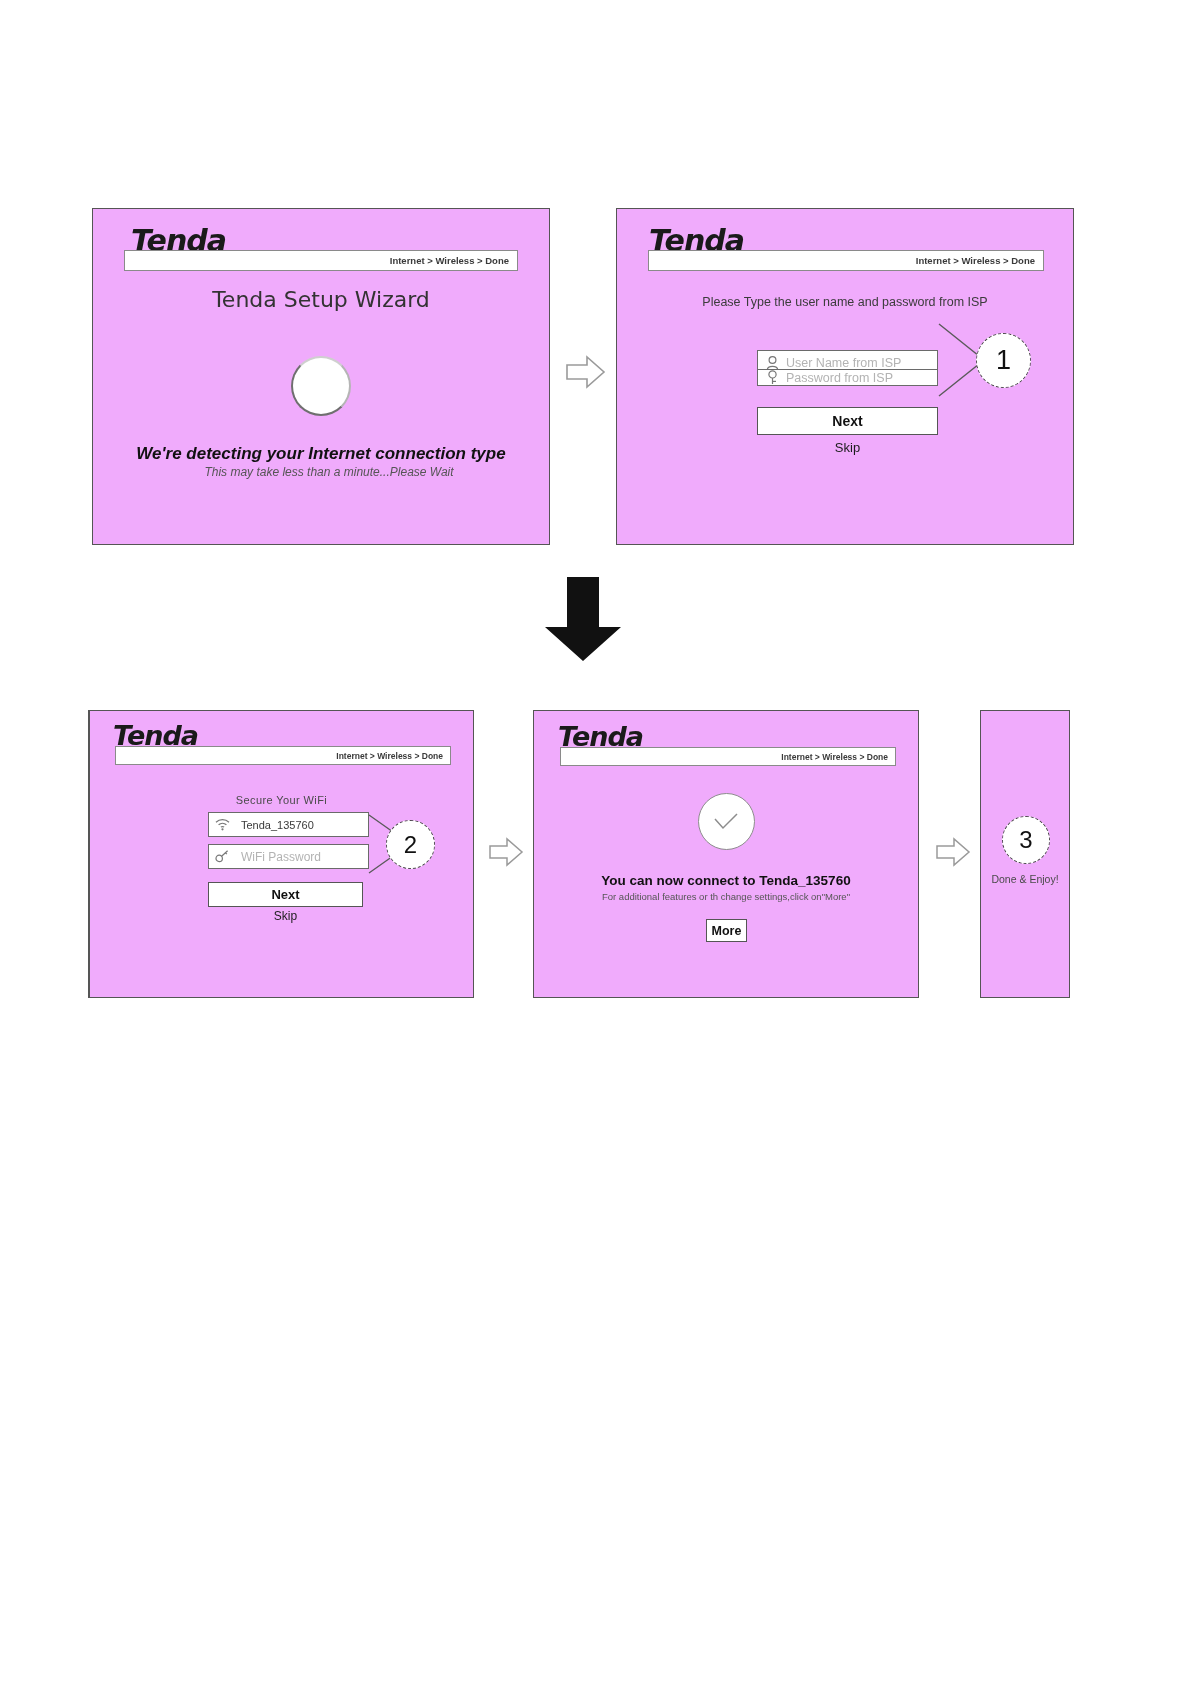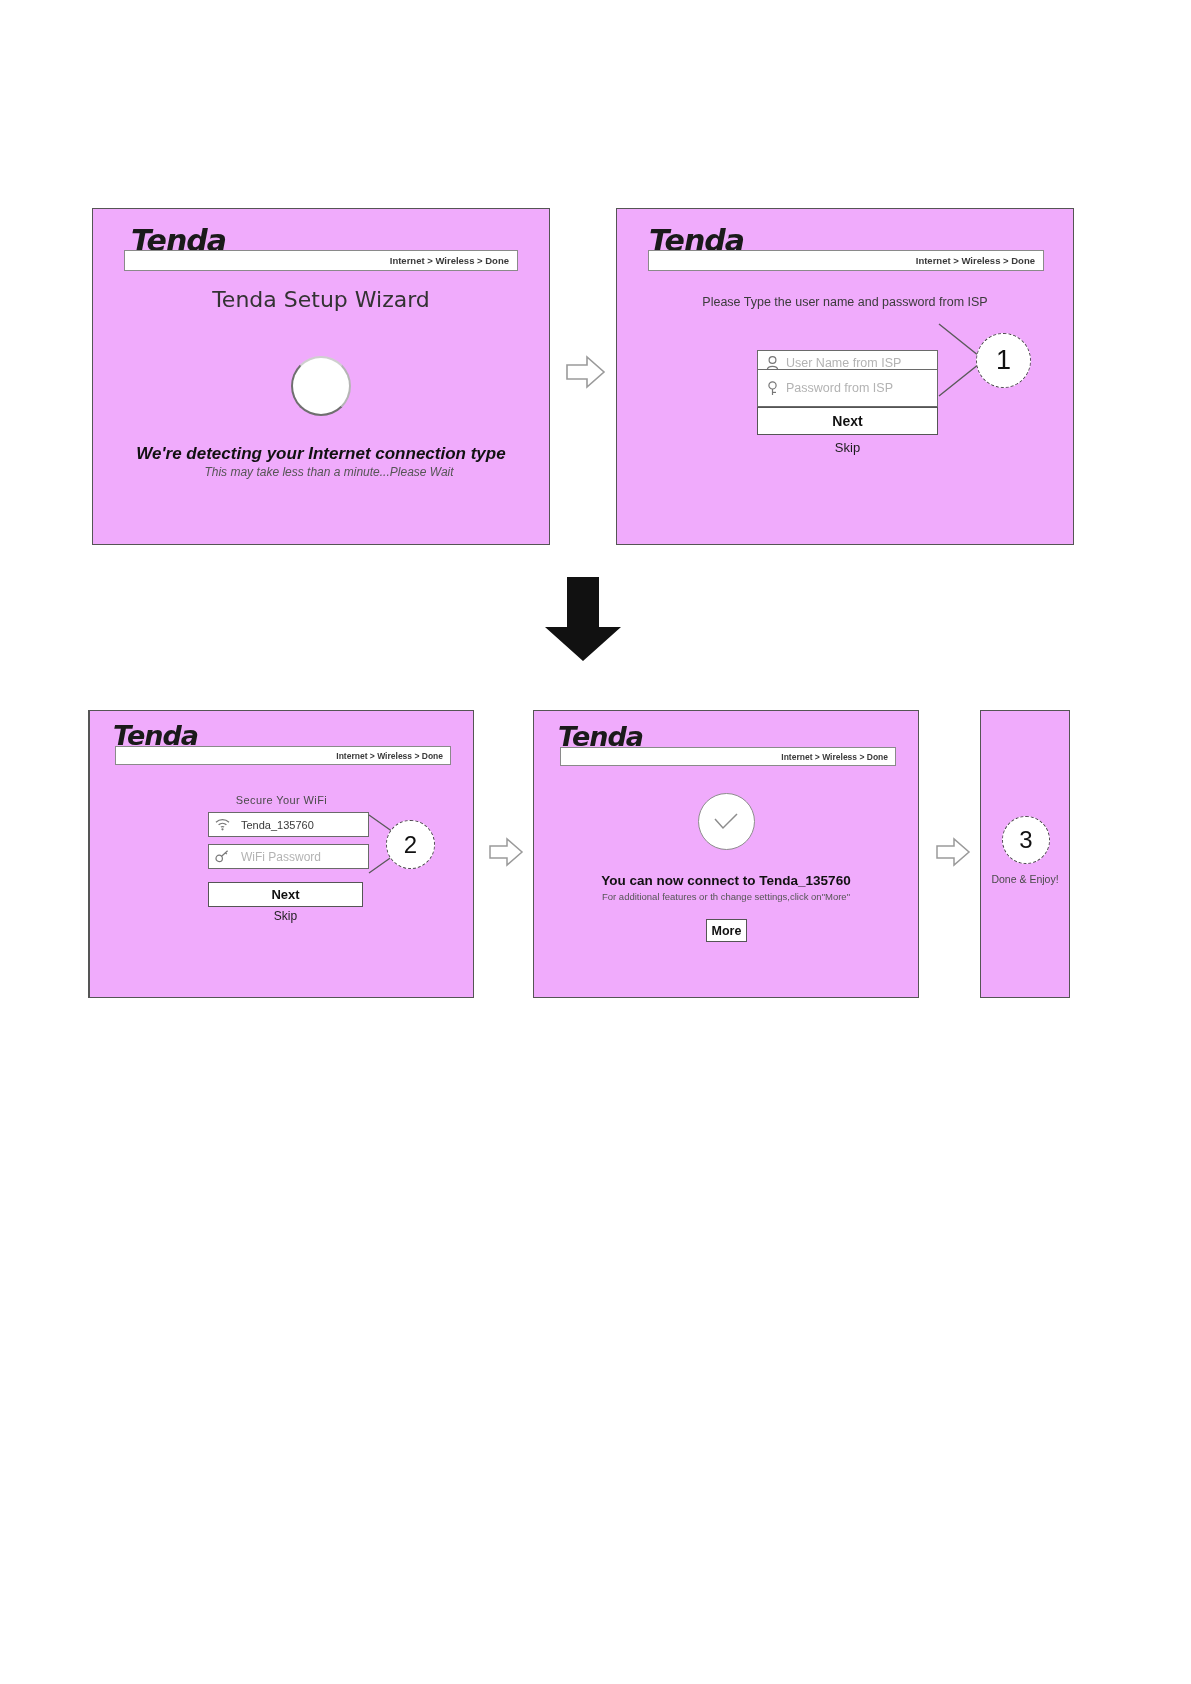--- a/index.html
+++ b/index.html
@@ -150,21 +150,21 @@
     <div class="field" style="position:absolute;left:140px;top:113px;width:181px;height:26px;margin-top:28px;">
       <span class="ficon" style="width:28px;height:26px;">
         <svg width="13" height="15" viewBox="0 0 13 15">
           <circle cx="6.5" cy="4" r="3.4" fill="none" stroke="#777" stroke-width="1.2"></circle>
           <path d="M1.2 14 C1.6 9.2 11.4 9.2 11.8 14" fill="none" stroke="#777" stroke-width="1.2"></path>
         </svg>
       </span>
       <span class="fval" style="font-size:12.5px;">User Name from ISP</span>
     </div>
 
-    <div class="field" style="position:absolute;left:140px;top:160px;width:181px;height:38px;">
+    <div class="field" style="position:absolute;left:140px;top:160px;width:181px;height:17px;">
       <span class="ficon" style="width:28px;height:26px;">
         <svg width="11" height="15" viewBox="0 0 11 15">
           <circle cx="5.5" cy="4.4" r="3.6" fill="none" stroke="#777" stroke-width="1.2"></circle>
           <line x1="5.5" y1="8" x2="5.5" y2="14" stroke="#777" stroke-width="1.2"></line>
           <line x1="5.5" y1="11.4" x2="9" y2="11.4" stroke="#777" stroke-width="1.2"></line>
         </svg>
       </span>
       <span class="fval" style="font-size:12.5px;">Password from ISP</span>
     </div>
 

